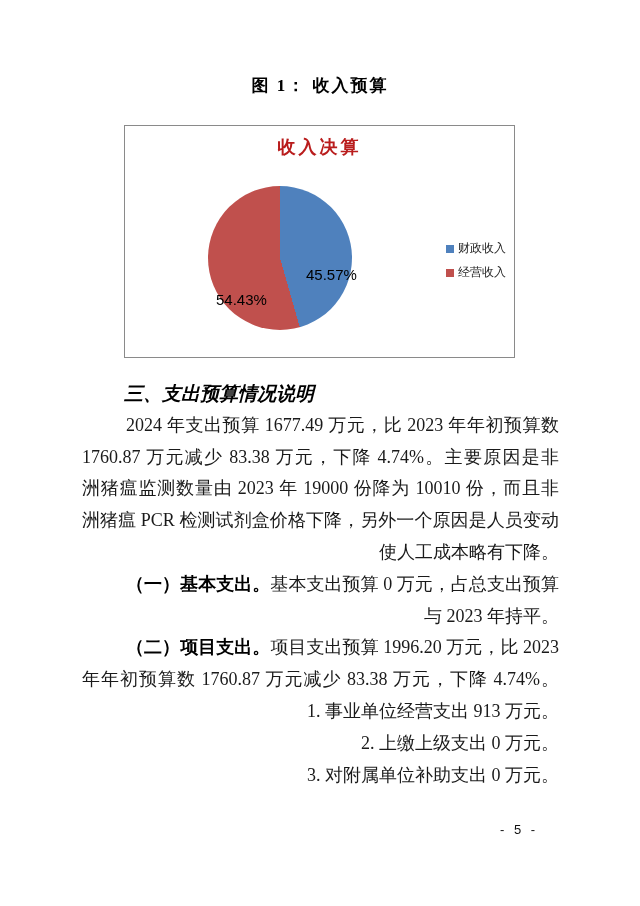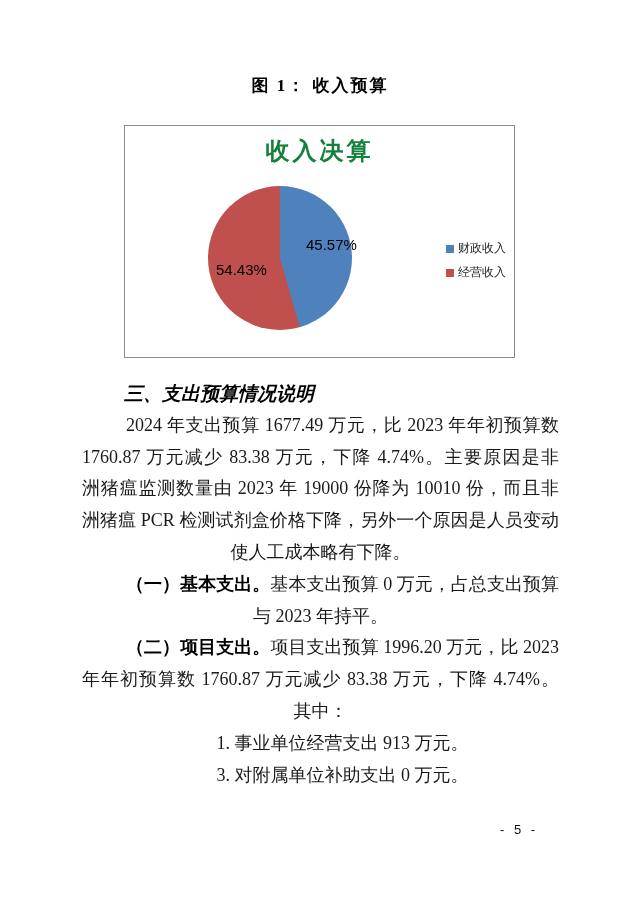--- a/index.html
+++ b/index.html
@@ -28,38 +28,39 @@
     position: absolute;
     left: 124px; top: 125px;
     width: 389px; height: 231px;
     border: 1px solid #8a8a8a;
     background: #ffffff;
   }
   .chart-title {
     position: absolute;
     top: 9px; left: 0; width: 100%;
     text-align: center;
-    font-size: 24px; font-weight: 700;
+    font-size: 18px; font-weight: 700;
     letter-spacing: 3px;
-    color: #15803d;
+    color: #b91c1c;
     font-family: "Liberation Serif", serif;
   }
   .pie {
     position: absolute;
     left: 83px;   
     top: 60px;    
     width: 144px; height: 144px;
     border-radius: 50%;
   }
   .pie-label {
     position: absolute;
     font-family: "Liberation Sans", sans-serif;
     font-size: 15px;
     color: #000;
     white-space: nowrap;
+    margin-top: 30px;
   }
   .pie-label-blue { left: 181px; top: 110px; }
   .pie-label-red  { left:  91px; top: 135px; }
 
   .legend {
     position: absolute;
     left: 321px; top: 114px;
     display: flex; flex-direction: column;
     gap: 7px;
   }
@@ -92,21 +93,21 @@
     height: 31.8px;
     padding-left: 42px;
     white-space: nowrap;
     font-style: italic;
   }
   .line {
     font-size: 18px;
     line-height: 31.8px;
     height: 31.8px;
     overflow: hidden;
-    text-align: center;
+    text-align: right;
     white-space: nowrap;
   }
   .line.just {
     white-space: normal;
     text-align: justify;
     text-align-last: justify;
   }
   .line.indent { padding-left: 44px; }
   .line .bold { font-weight: 700; color: #000; }
 
@@ -152,21 +153,21 @@
     <div>
         <div class="line indent just"><span>2024 年支出预算 1677.49 万元，比 2023 年年初预算数</span></div>
         <div class="line just"><span>1760.87 万元减少 83.38 万元，下降 4.74%。主要原因是非</span></div>
         <div class="line just"><span>洲猪瘟监测数量由 2023 年 19000 份降为 10010 份，而且非</span></div>
         <div class="line just"><span>洲猪瘟 PCR 检测试剂盒价格下降，另外一个原因是人员变动</span></div>
         <div class="line"><span>使人工成本略有下降。</span></div>
         <div class="line indent just"><span class="bold">（一）基本支出。</span><span>基本支出预算 0 万元，占总支出预算 0%，</span></div>
         <div class="line"><span>与 2023 年持平。</span></div>
         <div class="line indent just"><span class="bold">（二）项目支出。</span><span>项目支出预算 1996.20 万元，比 2023</span></div>
         <div class="line just"><span>年年初预算数 1760.87 万元减少 83.38 万元，下降 4.74%。</span></div>
-        <div class="line"><span>其中：</span></div>
         <div class="line indent"><span>1. 事业单位经营支出 913 万元。</span></div>
+        <div class="line indent"><span>2. 上缴上级支出 0 万元。</span></div>
         <div class="line indent"><span>3. 对附属单位补助支出 0 万元。</span></div>
       </div>
   </div>
 
   <div class="page-number">- 5 -</div>
 
 </div>
 
 </body></html>

